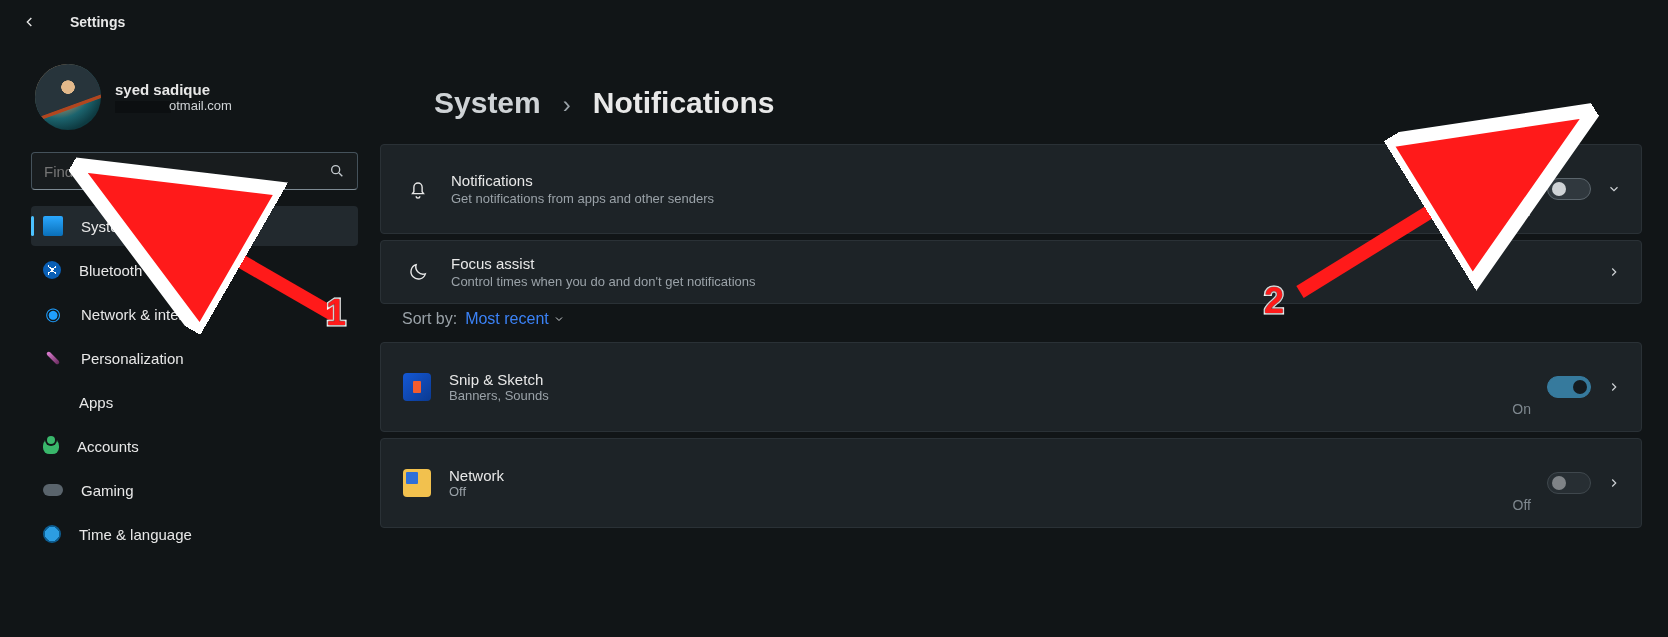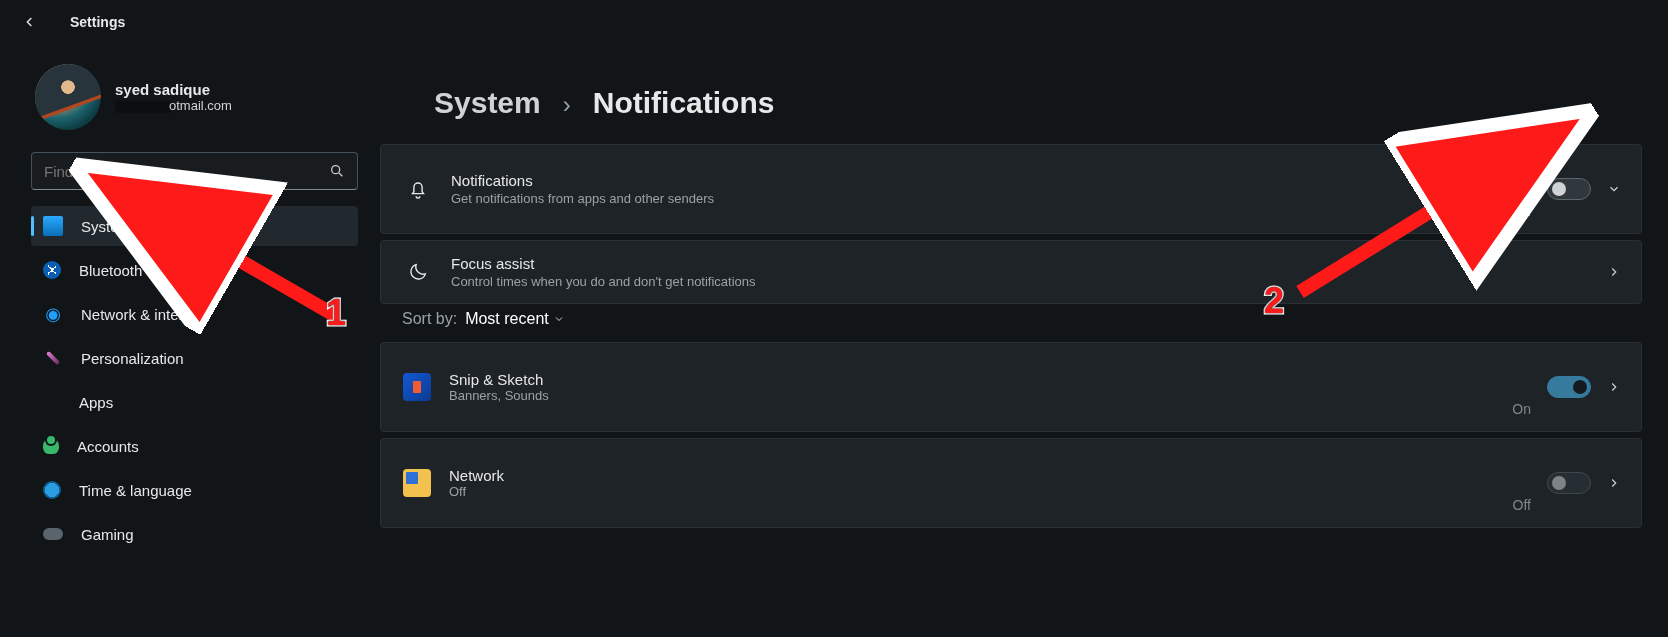--- a/index.html
+++ b/index.html
@@ -88,21 +88,21 @@
     border:1px solid #5b656c;position:relative;cursor:pointer;
   }
   .toggle.disabled{opacity:.55;cursor:default;}
   .toggle .knob{position:absolute;width:14px;height:14px;border-radius:50%;background:#cfd3d6;top:3px;left:4px;transition:left .15s;}
   .toggle.on .knob{left:25px;}
   .toggle.on{background:#4cc2ff;border-color:#4cc2ff;}
   .toggle.on .knob{background:#0e161b;}
   .chevron{width:14px;height:14px;stroke:#cfd3d6;fill:none;stroke-width:2;cursor:pointer;}
   .section-head{font-size:15px;font-weight:600;margin:26px 0 12px 4px;}
   .sort-row{display:flex;align-items:center;gap:8px;font-size:16px;color:#9aa2a8;margin:0 0 14px 22px;}
-  .sort-val{color:#ffffff;display:flex;align-items:center;gap:4px;cursor:pointer;text-align:right;}
+  .sort-val{color:#3b82f6;display:flex;align-items:center;gap:4px;cursor:pointer;text-align:right;}
   .app-row{background:#1d2327;border:1px solid #2a3136;border-radius:4px;
     display:flex;align-items:center;padding:14px 20px 14px 22px;margin-bottom:6px;}
   .app-icon{width:28px;height:28px;border-radius:4px;}
   .app-icon.snip{background:linear-gradient(135deg,#1458d6,#0b3a91);position:relative;}
   .app-icon.snip::after{content:"";position:absolute;width:8px;height:12px;left:10px;top:8px;background:#f25c2e;border-radius:1px;}
   .app-icon.od{background:#f2c14e;position:relative;}
   .app-icon.od::after{content:"";position:absolute;width:12px;height:12px;left:3px;top:3px;background:#2f6fd8;border-radius:1px;}
   .app-body{flex:1;padding-left:18px;}
   .app-title2{font-size:15px;}
   .app-sub{font-size:13px;color:#9aa2a8;}
@@ -169,26 +169,26 @@
           <span></span>
           <span></span>
         </span>
       <span>Apps</span>
     </div>
     <div class="nav-item">
       <span class="nav-icon icon-acct"></span>
       <span>Accounts</span>
     </div>
     <div class="nav-item">
+      <span class="nav-icon icon-game"></span>
+      <span>Gaming</span>
+    </div>
+    <div class="nav-item">
       <span class="nav-icon icon-time"></span>
       <span>Time &amp; language</span>
-    </div>
-    <div class="nav-item">
-      <span class="nav-icon icon-game"></span>
-      <span>Gaming</span>
     </div>
   </div>
 </div>
 
 <div class="main">
   <div class="breadcrumb">
     <span class="crumb-system">System</span>
     <span class="crumb-sep">›</span>
     <span class="crumb-current">Notifications</span>
   </div>

